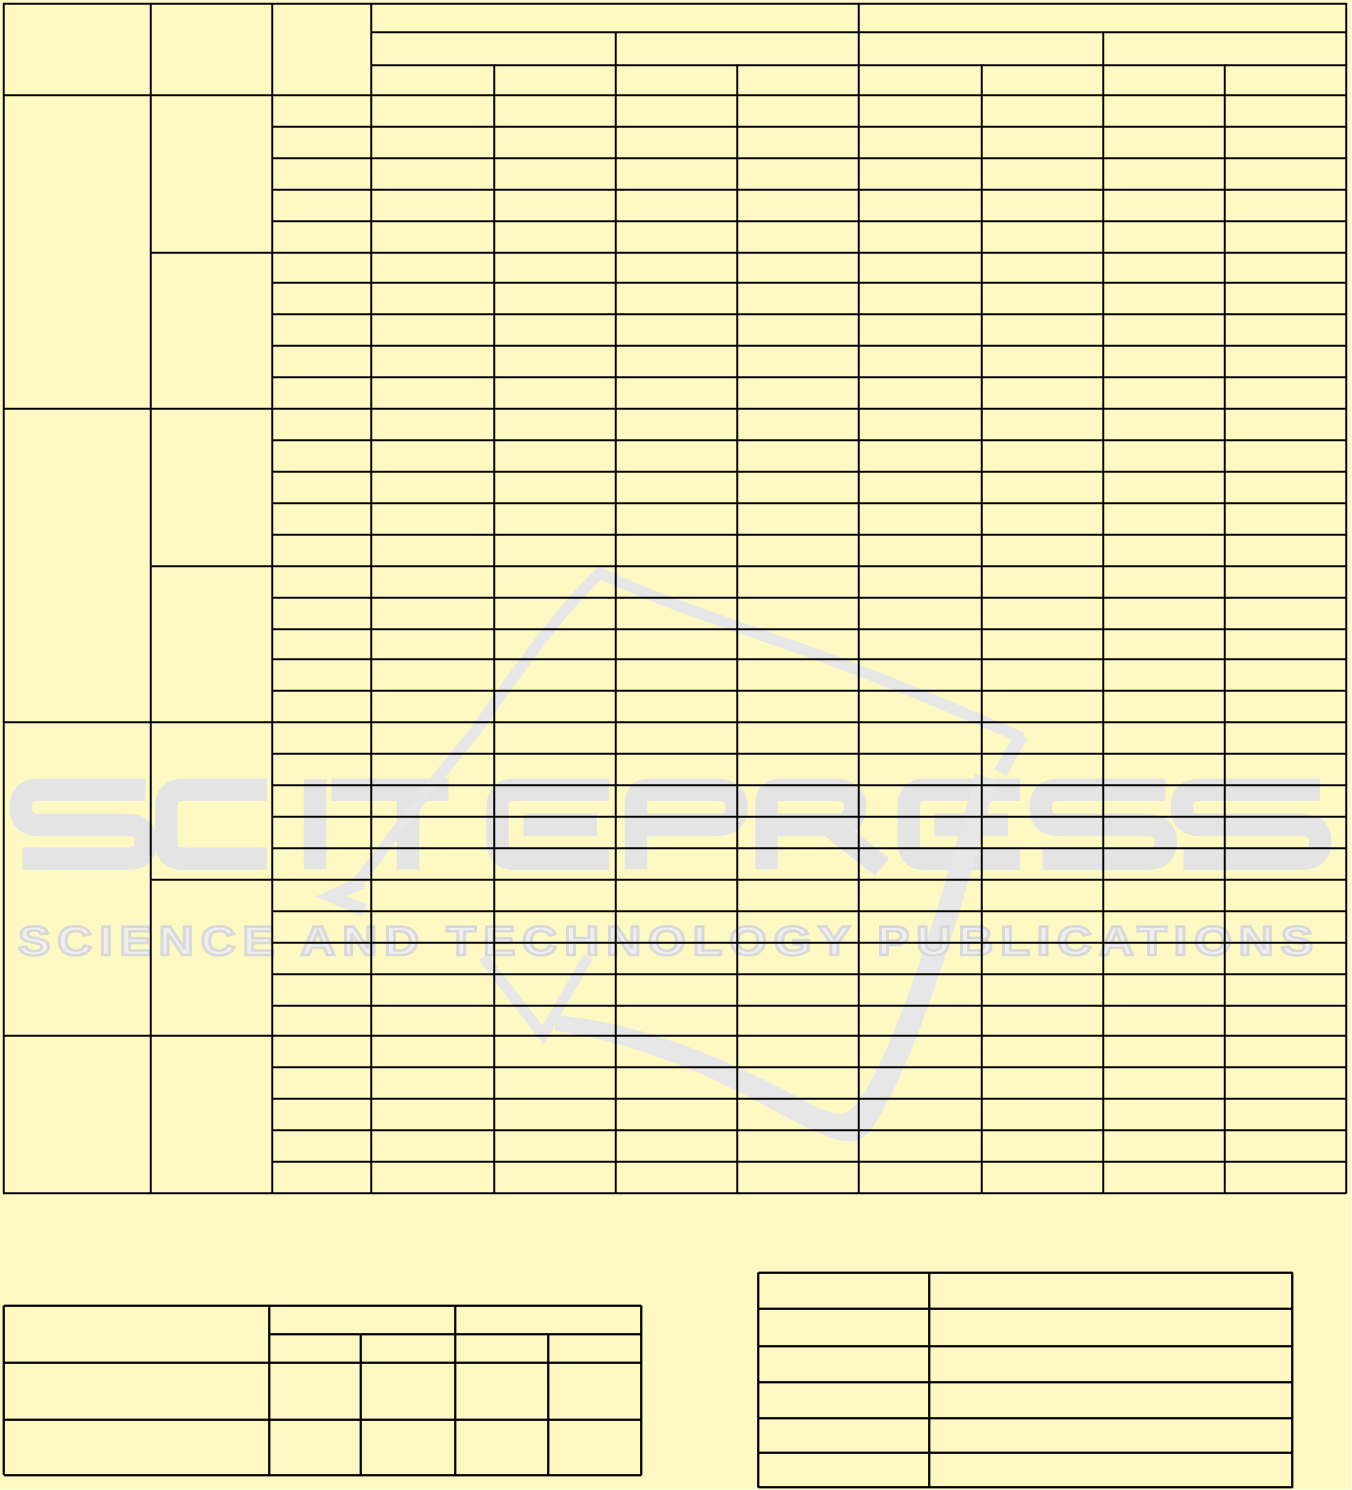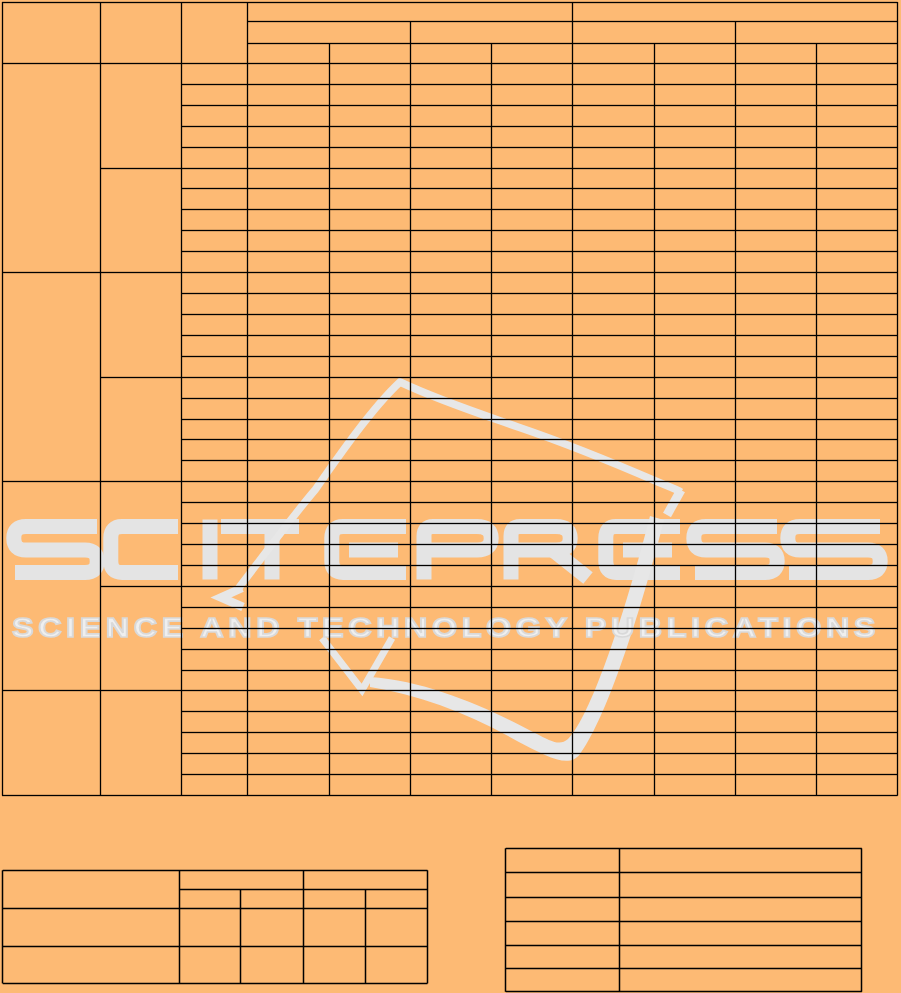--- a/index.html
+++ b/index.html
@@ -1,16 +1,16 @@
 <!DOCTYPE html>
 <html><head>
 <meta charset="utf-8">
 <style>
   html,body { margin:0; padding:0; background:#ffffff; }
-  #page { position:relative; width:901px; height:993px; background:#fdba74;
+  #page { position:relative; width:901px; height:993px; background:#fef9c3;
            font-family:"Liberation Sans", sans-serif; overflow:hidden; }
   svg { position:absolute; left:0; top:0; }
 </style>
 </head>
 <body>
 <div id="page">
 <svg width="901" height="993" viewBox="0 0 901 993">
 <path d="M 97,526.5 H 26 Q 13.8,526.5 13.8,538.25 Q 13.8,550.0 26,550.0 H 85 Q 97.2,550.0 97.2,561.25 Q 97.2,572.5 85,572.5 H 15" fill="none" stroke="#e4e4e4" stroke-width="15" stroke-linejoin="round"></path>
 <path d="M 178,526.5 H 122 Q 110.8,526.5 110.8,538 V 561 Q 110.8,572.5 122,572.5 H 178" fill="none" stroke="#e4e4e4" stroke-width="15" stroke-linejoin="round"></path>
 <path d="M 210,519.5 V 579.5" fill="none" stroke="#e4e4e4" stroke-width="15" stroke-linejoin="round"></path>

